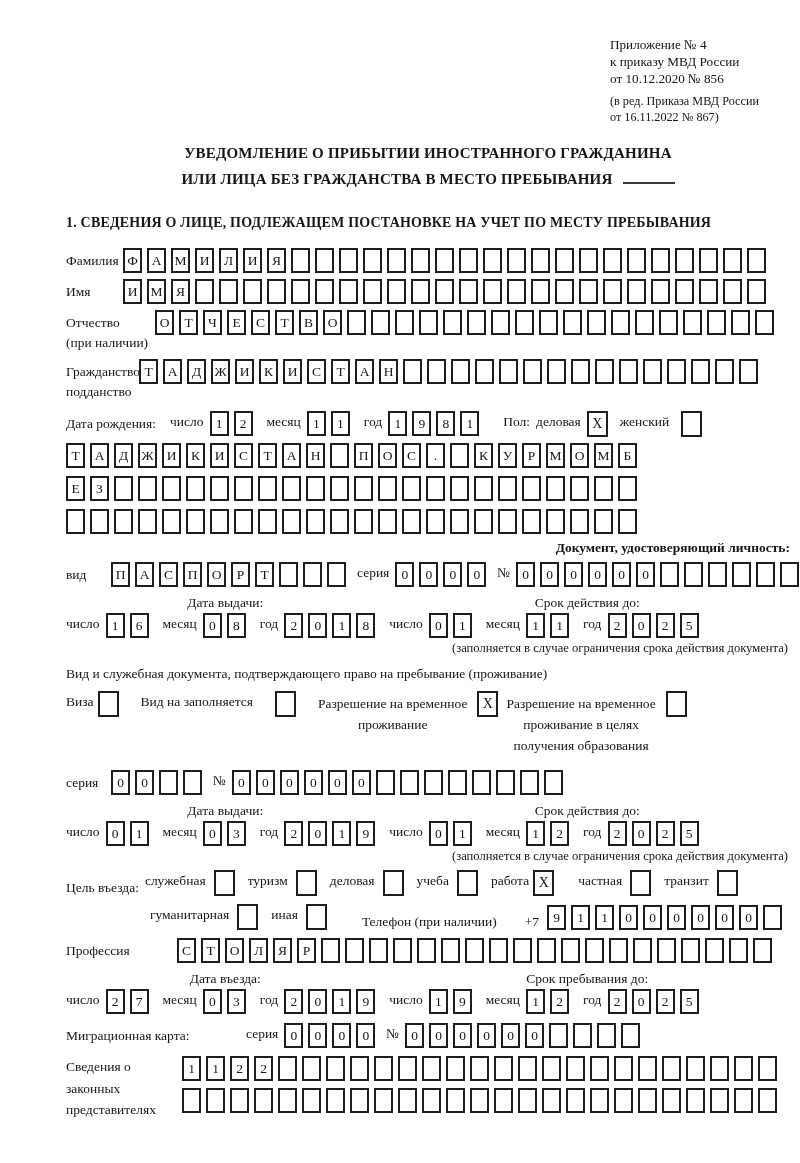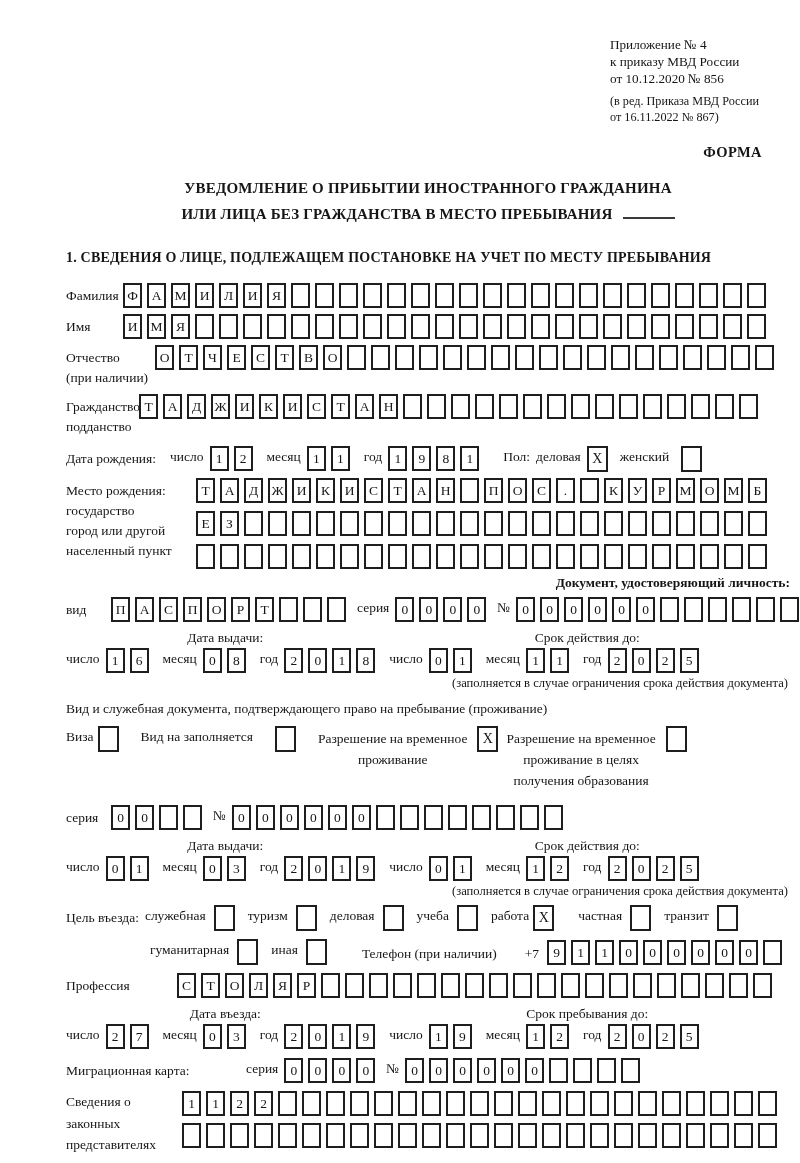--- a/index.html
+++ b/index.html
@@ -32,21 +32,21 @@
   .dg{display:flex;align-items:flex-start;}
   .dg .t{margin-right:6px;padding-top:3px;}
   .dg .cells{margin-right:9px;}
   .noter{text-align:right;font-size:12.6px;margin:3px 2px 6px 0;}
   
   .intro{line-height:1.85;margin:6px 0 4px 0;}
   .permits{display:flex;align-items:flex-start;margin:4px 0 14px 0;}
   .pm{text-align:center;line-height:1.55;}
   .permits .cb{margin:0 8px 0 10px;}
   
-  .purpose{display:flex;align-items:center;margin-bottom:8px;flex-wrap:nowrap;}
+  .purpose{display:flex;align-items:flex-end;margin-bottom:8px;flex-wrap:nowrap;}
   .opt{display:flex;align-items:flex-start;margin-right:13px;}
   .opt .cb{margin-left:8px;}
   .opt .ol{padding-top:3px;}
   
   .reps{display:flex;align-items:flex-start;margin-top:8px;}
   .reps .lbl div{line-height:1.58;}
   .reps-rows .cells{margin-bottom:7px;}
   .mt8{margin-top:8px}
 </style>
 </head>
@@ -57,21 +57,20 @@
   <div class="appendix">
     <div>Приложение № 4</div>
     <div>к приказу МВД России</div>
     <div>от 10.12.2020 № 856</div>
     <div class="edition">
       <div>(в ред. Приказа МВД России</div>
       <div>от 16.11.2022 № 867)</div>
     </div>
   </div>
 
-  <div class="forma">ФОРМА</div>
 
   <div class="title">
     <div>УВЕДОМЛЕНИЕ О ПРИБЫТИИ ИНОСТРАННОГО ГРАЖДАНИНА</div>
     <div>
       <span>ИЛИ ЛИЦА БЕЗ ГРАЖДАНСТВА В МЕСТО ПРЕБЫВАНИЯ</span><span class="blank-line"></span>
     </div>
   </div>
 
   <div class="sec">1. СВЕДЕНИЯ О ЛИЦЕ, ПОДЛЕЖАЩЕМ ПОСТАНОВКЕ НА УЧЕТ ПО МЕСТУ ПРЕБЫВАНИЯ</div>
 
@@ -233,26 +232,20 @@
         </span>
     </div>
     <span class="inl" style="margin-left:10px">Пол:</span>
     <span class="inl" style="margin-left:0">деловая</span>
     <span class="cb">X</span>
     <span class="inl" style="margin-left:12px">женский</span>
     <span class="cb" style="margin-left:6px"></span>
   </div>
 
   <div class="row">
-    <div class="lbl w130">
-      <div>Место рождения:</div>
-      <div>государство</div>
-      <div>город или другой</div>
-      <div>населенный пункт</div>
-    </div>
     <div>
       <div class="cells" style="margin-bottom:8px">
           <span class="cell">Т</span>
           <span class="cell">А</span>
           <span class="cell">Д</span>
           <span class="cell">Ж</span>
           <span class="cell">И</span>
           <span class="cell">К</span>
           <span class="cell">И</span>
           <span class="cell">С</span>

